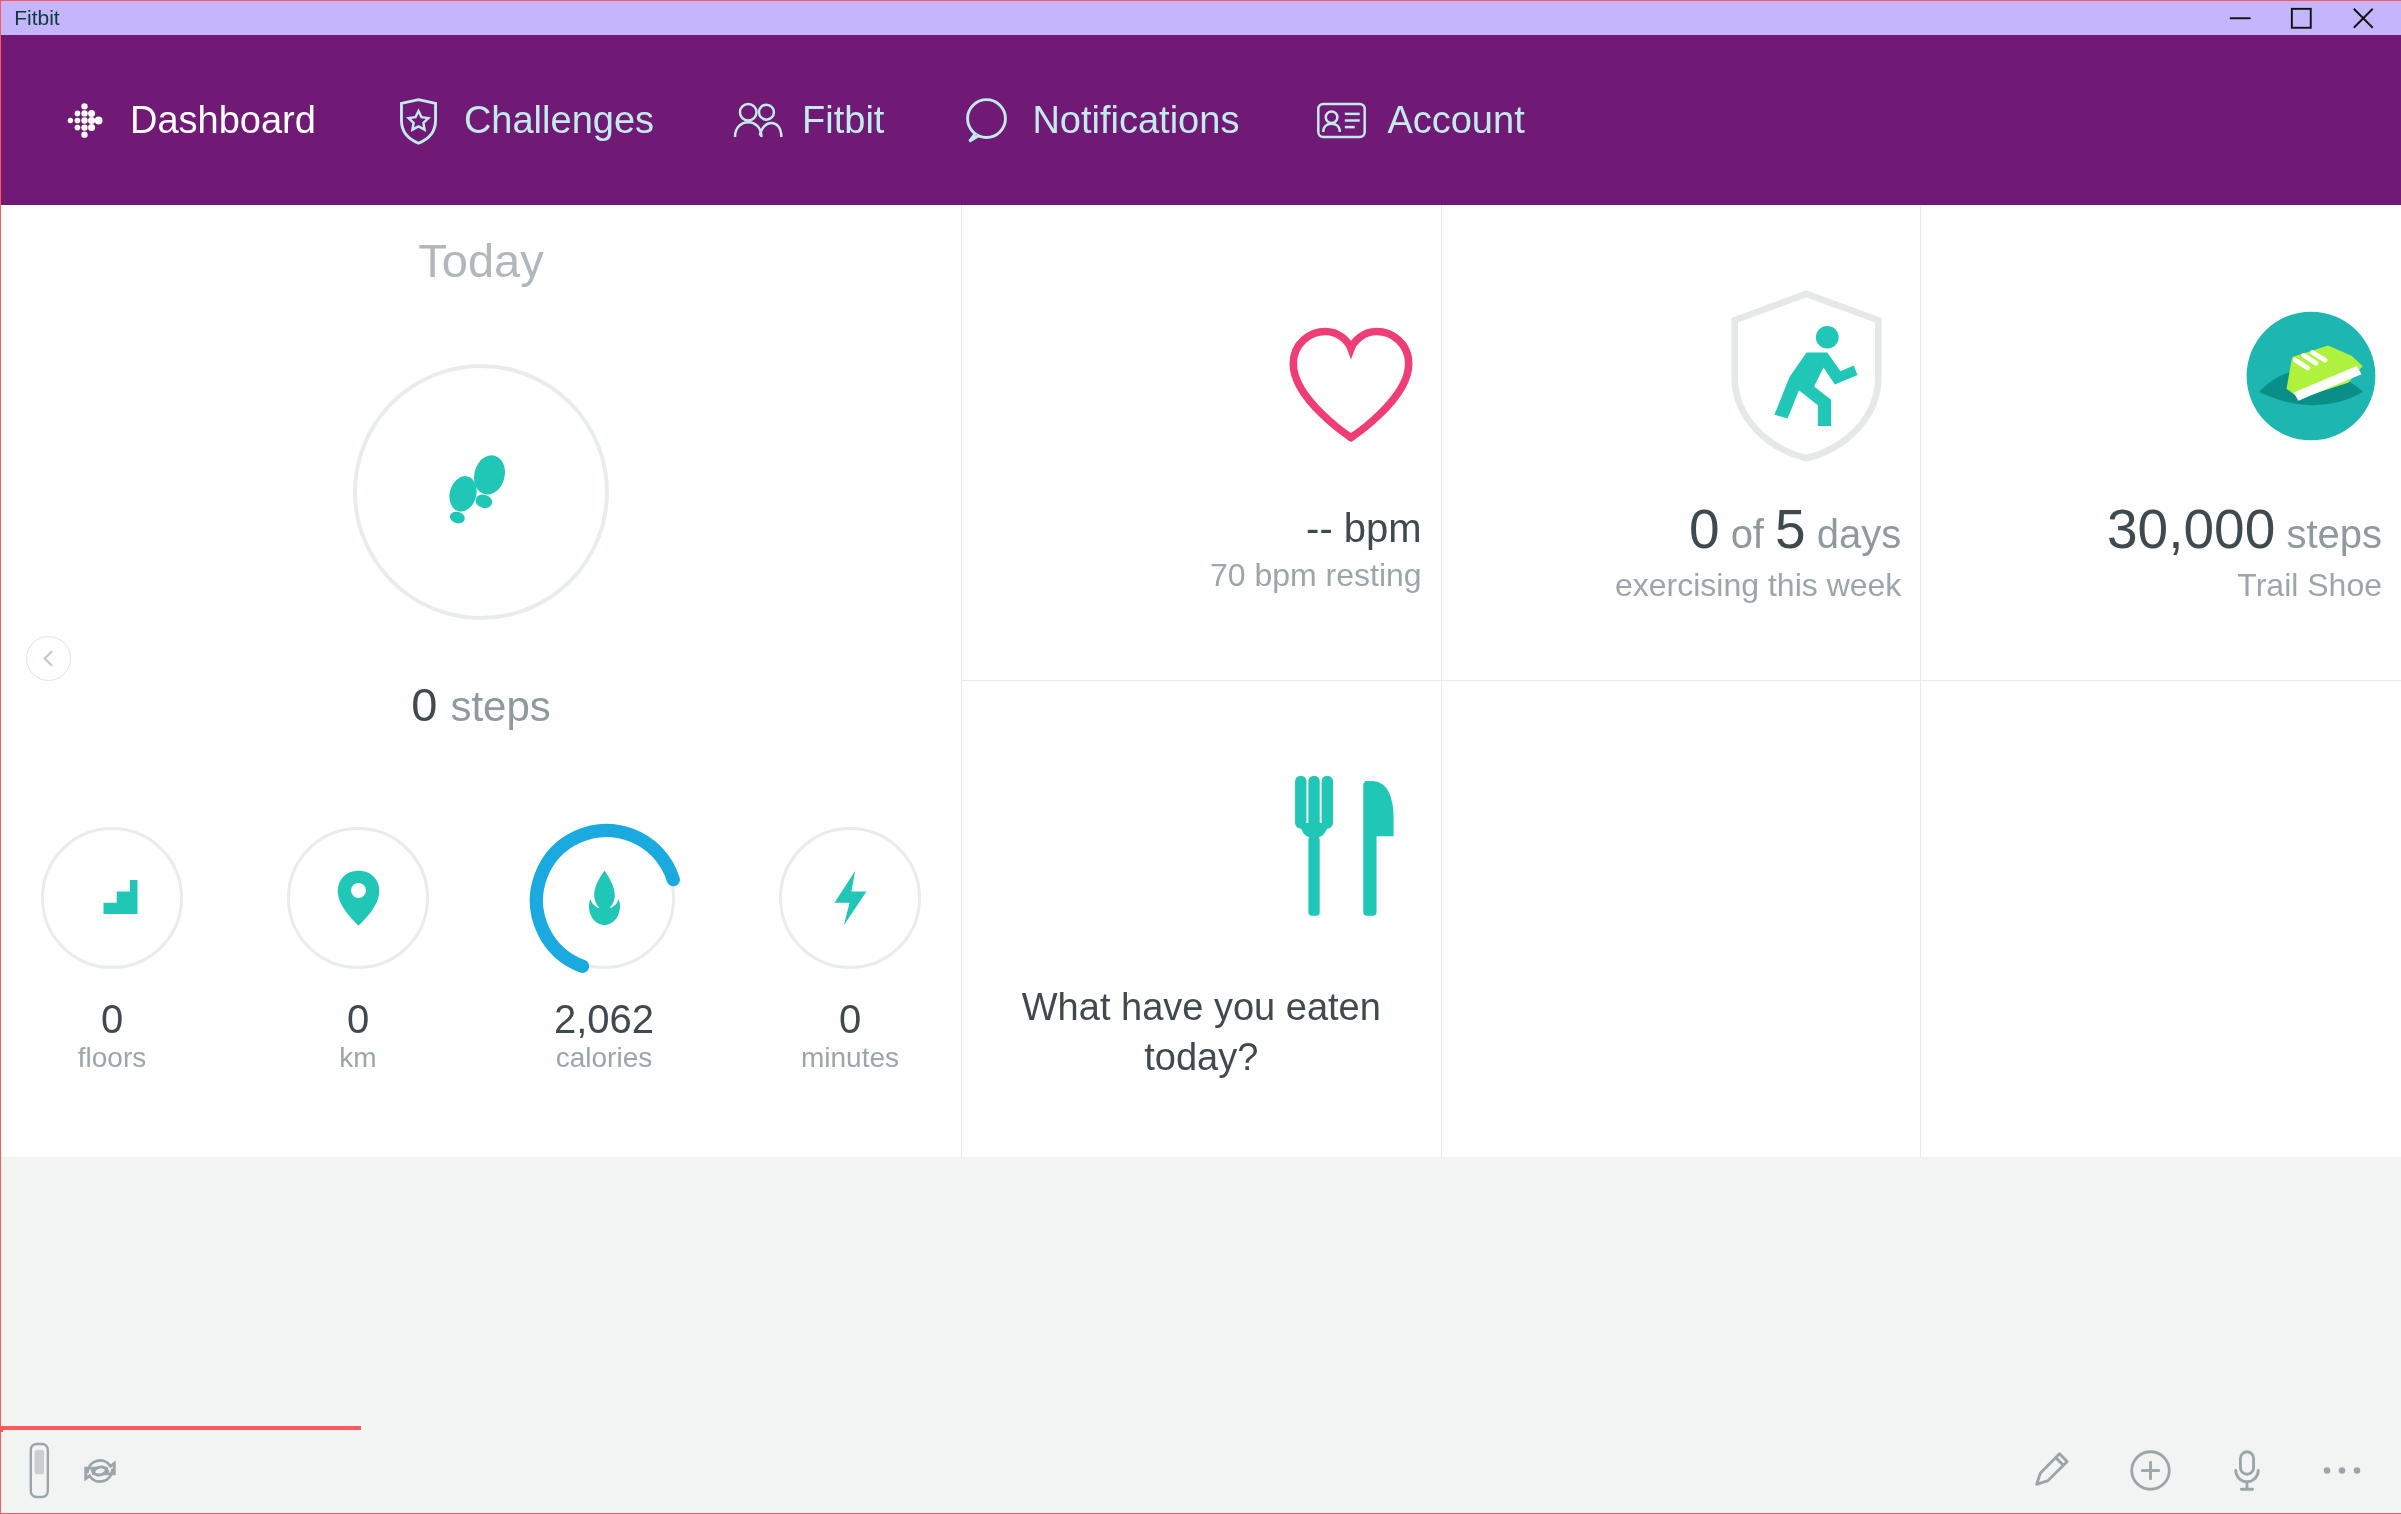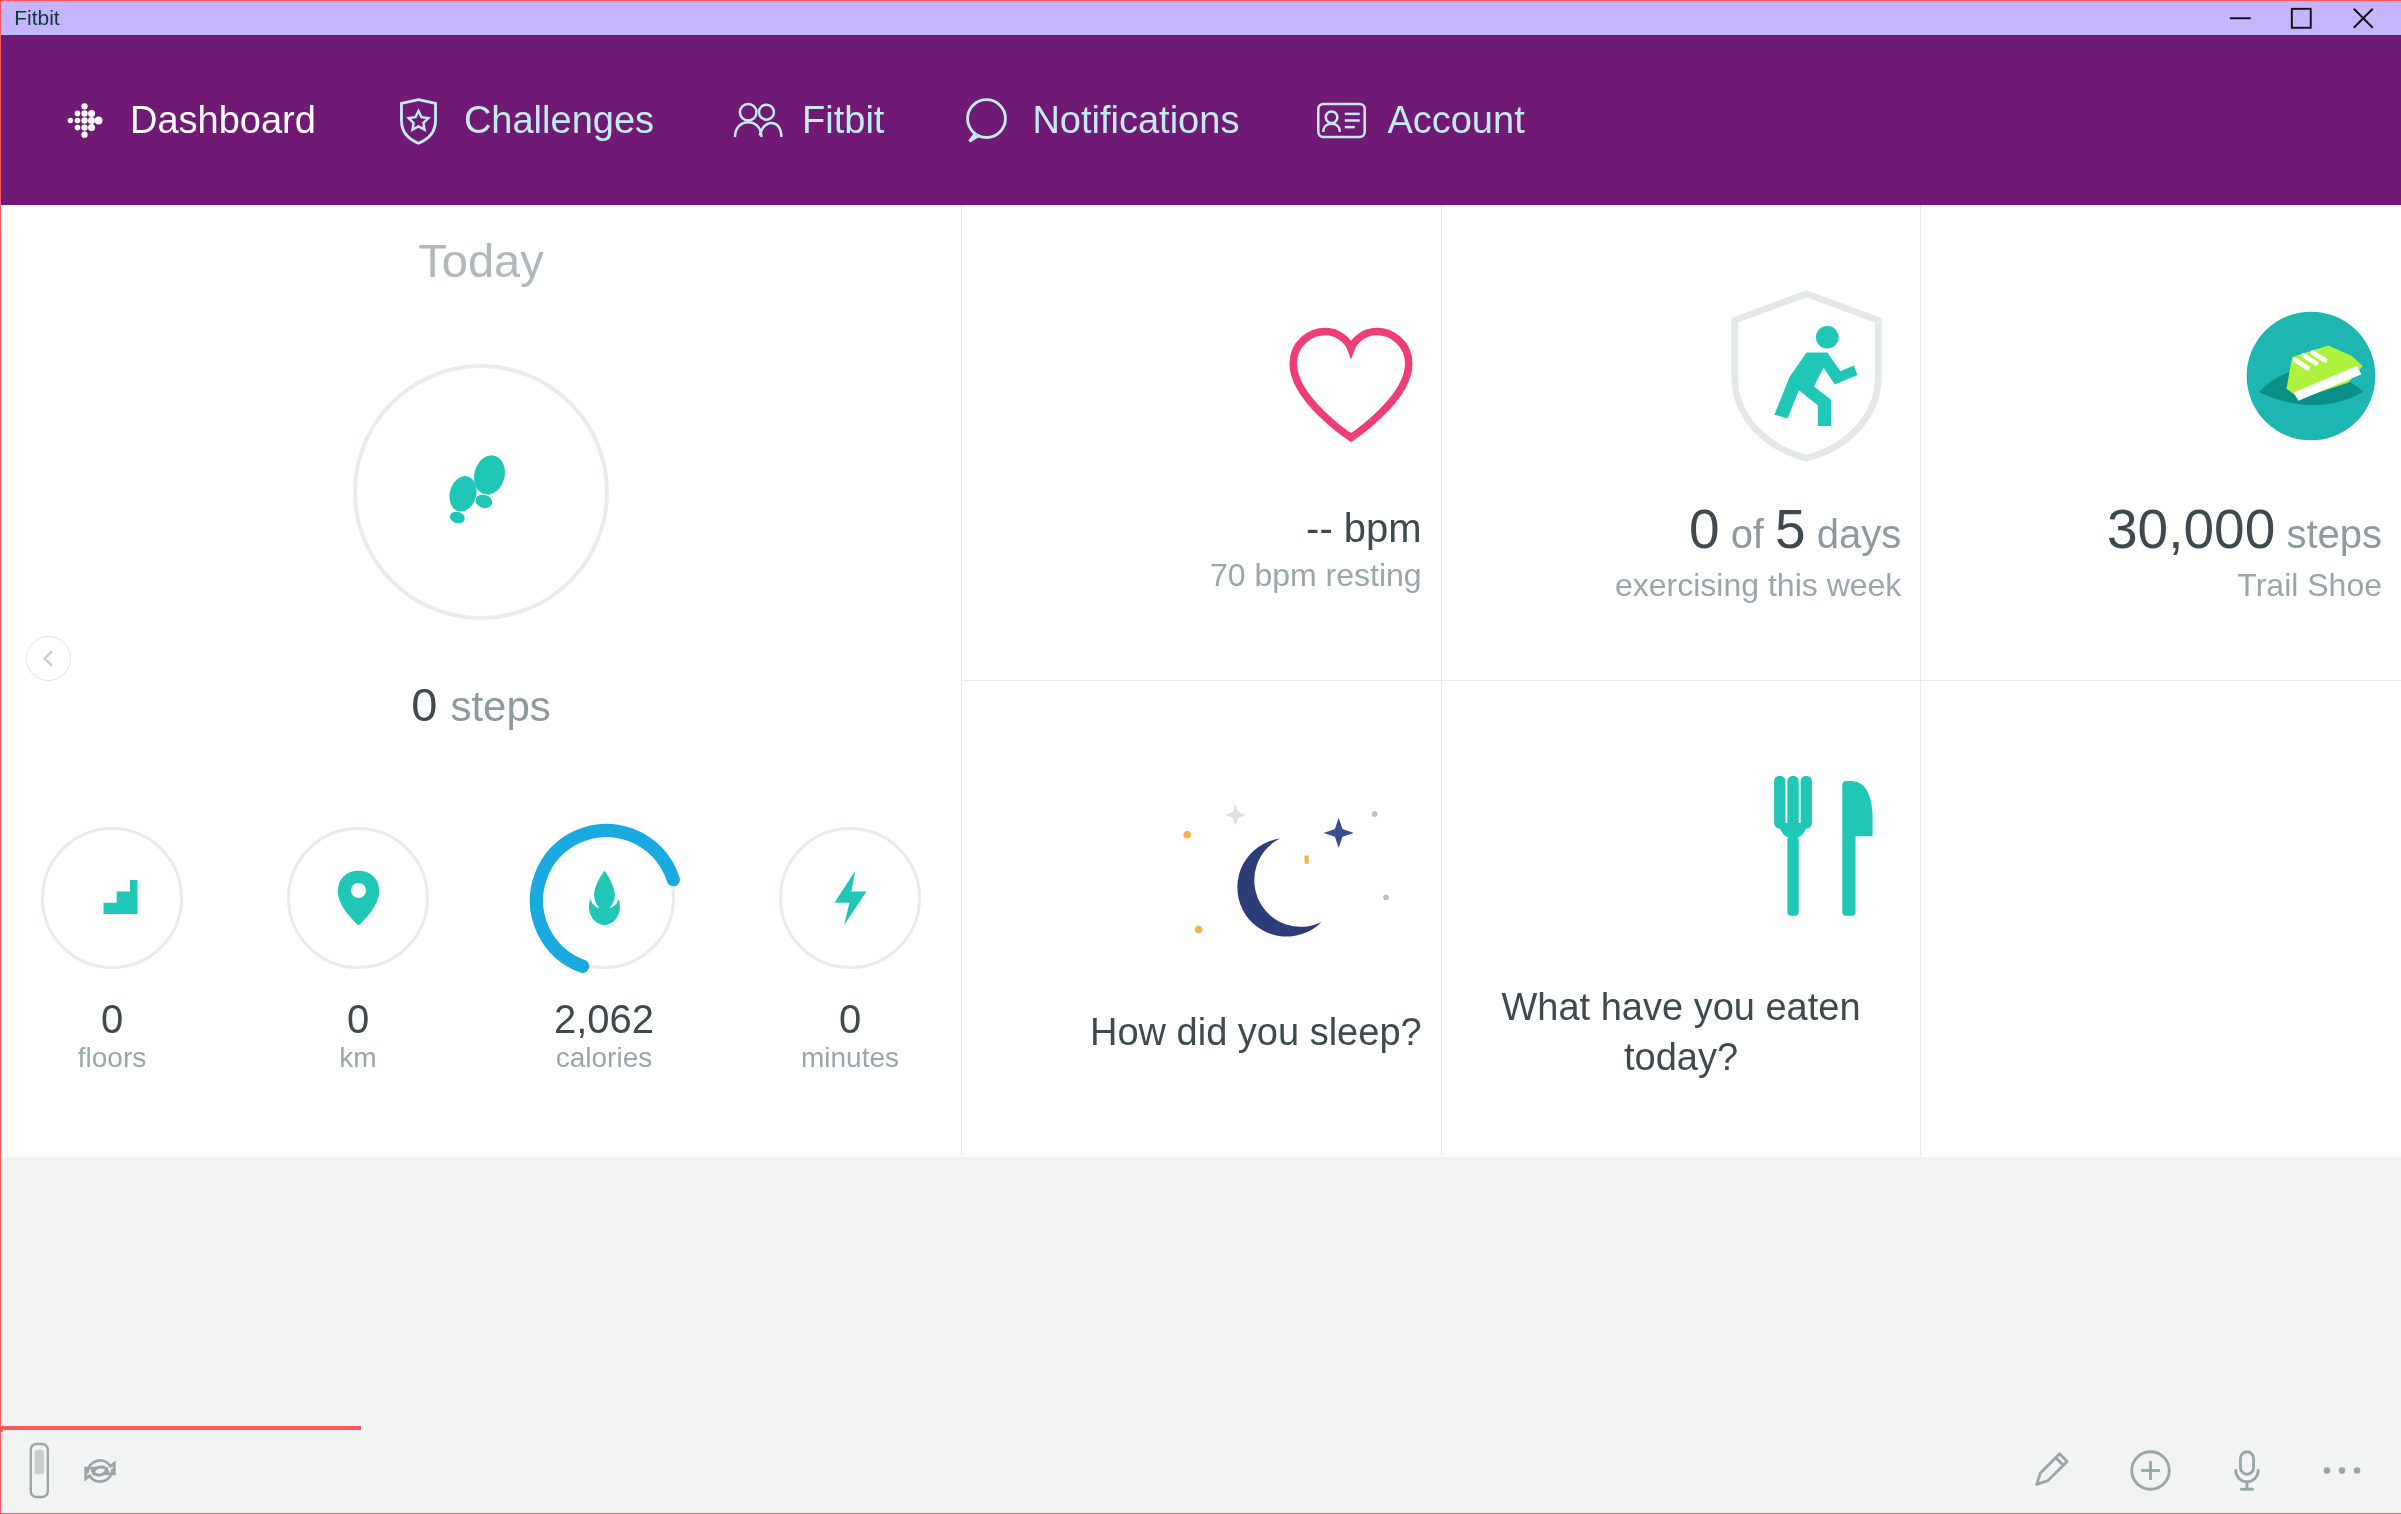--- a/index.html
+++ b/index.html
@@ -396,35 +396,20 @@
             </g>
           </svg>
         </div>
         <div class="line1">
           <span class="big">30,000</span>
           <span style="color:#8e9a9e">steps</span>
         </div>
         <div class="line2">Trail Shoe</div>
       </div>
 
-      <div class="tile">
-        <div class="icon-wrap">
-          <svg width="284" height="161" viewBox="0 0 300 170">
-            <circle cx="52" cy="42" r="4" fill="#f4b24d"></circle>
-            <path d="M100 18 l3 -8 3 8 8 3 -8 3 -3 8 -3 -8 -8 -3 z" fill="#dbe3e2"></path>
-            <path d="M208 36 l4 -12 4 12 12 4 -12 4 -4 12 -4 -12 -12 -4 z" fill="#3b4f8f"></path>
-            <circle cx="250" cy="20" r="3" fill="#b9c2c1"></circle>
-            <circle cx="262" cy="108" r="3" fill="#b9c2c1"></circle>
-            <path d="M176 64 l3 -3 3 3 3 3 -3 3 -3 -3 z" fill="#f4b24d" transform="rotate(45 176 64)"></path>
-            <circle cx="64" cy="142" r="4" fill="#f4b24d"></circle>
-            <path d="M150 46 a52 52 0 1 0 44 88 a42 42 0 0 1 -44 -88 Z" fill="#2d3d78"></path>
-          </svg>
-        </div>
-        <div class="prompt">How did you sleep?</div>
-      </div>
 
       <div class="tile">
         <div class="icon-wrap">
           <svg width="161" height="161" viewBox="0 0 170 170">
             <g fill="#20c6b6">
               <path d="M42 12 v44 M56 12 v44 M70 12 v44" stroke="#20c6b6" stroke-width="12" stroke-linecap="round"></path>
               <path d="M42 56 h28 a14 14 0 0 1 -14 16 h0 a14 14 0 0 1 -14 -16 z"></path>
               <rect x="50" y="70" width="12" height="84" rx="4"></rect>
               <path d="M110 12 h8 c14 0 22 14 22 40 v18 h-22 z"></path>
               <rect x="108" y="12" width="14" height="142" rx="4"></rect>

